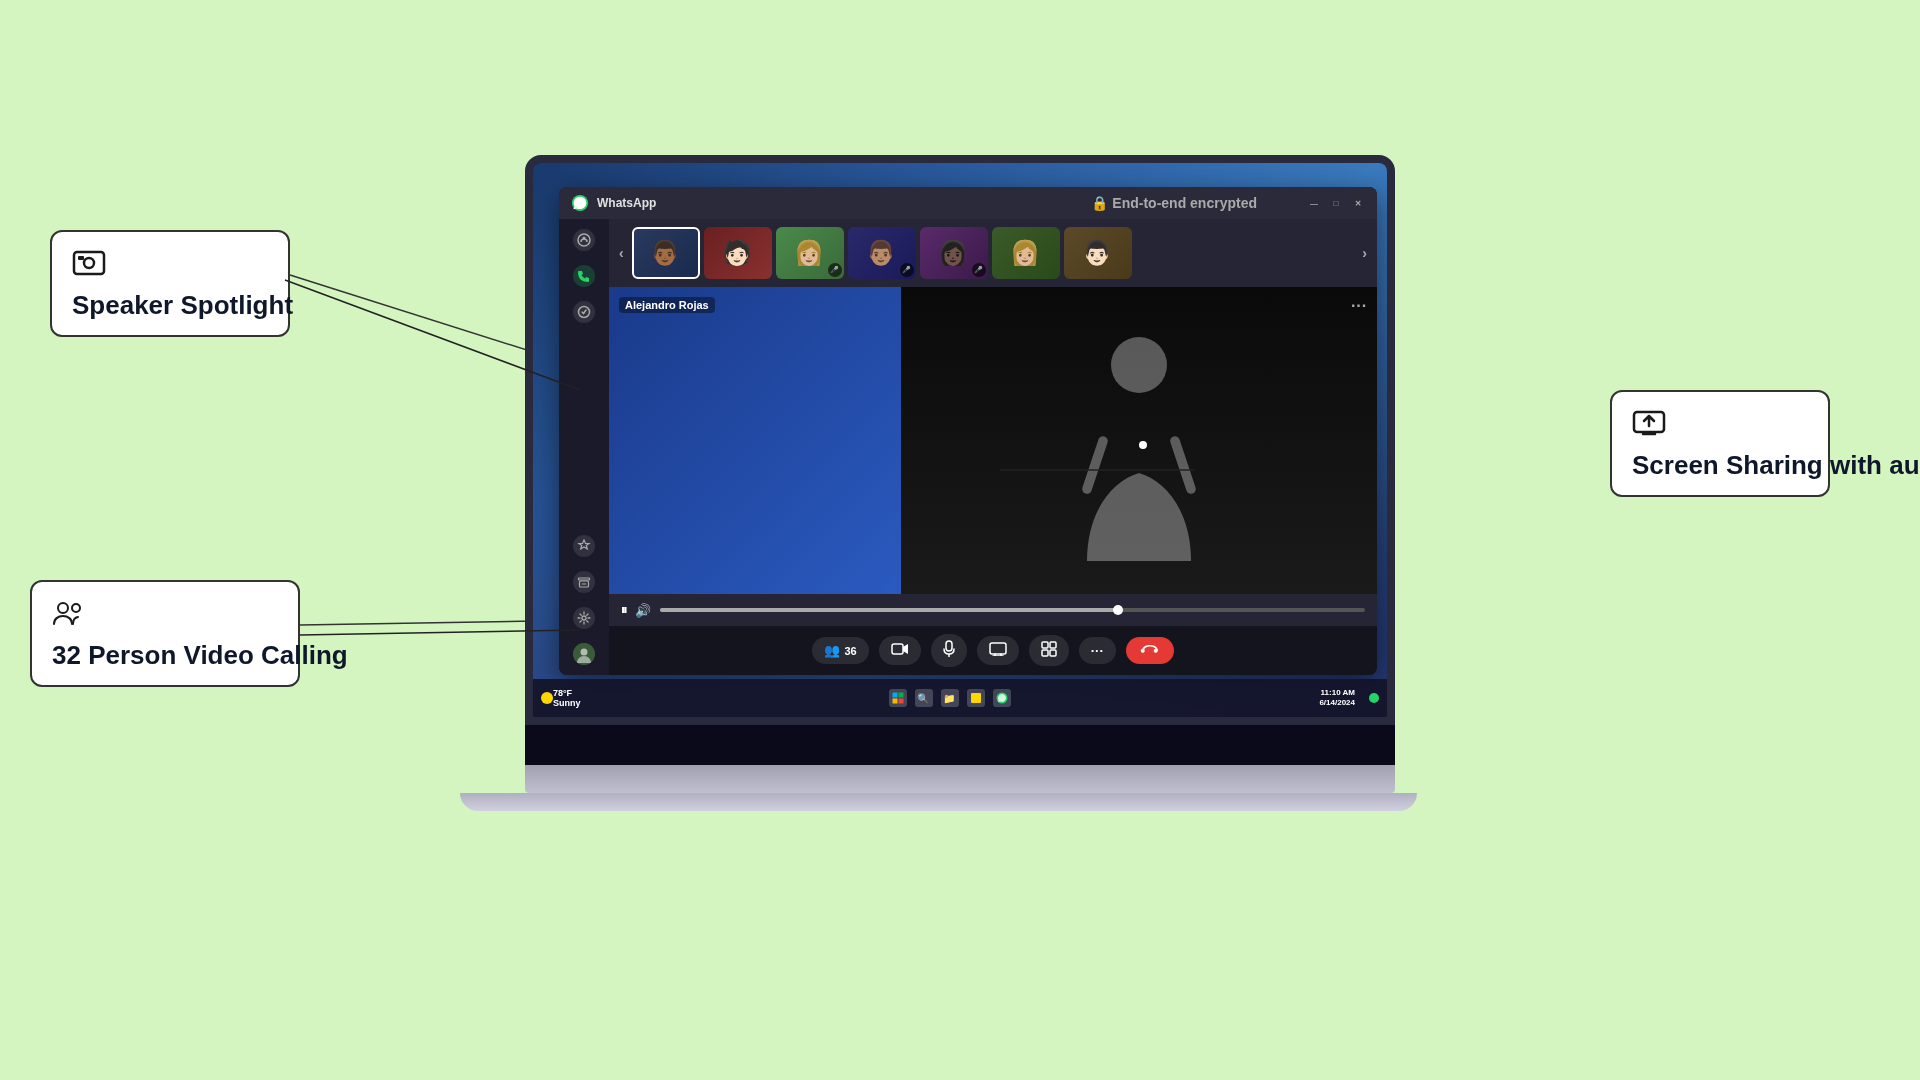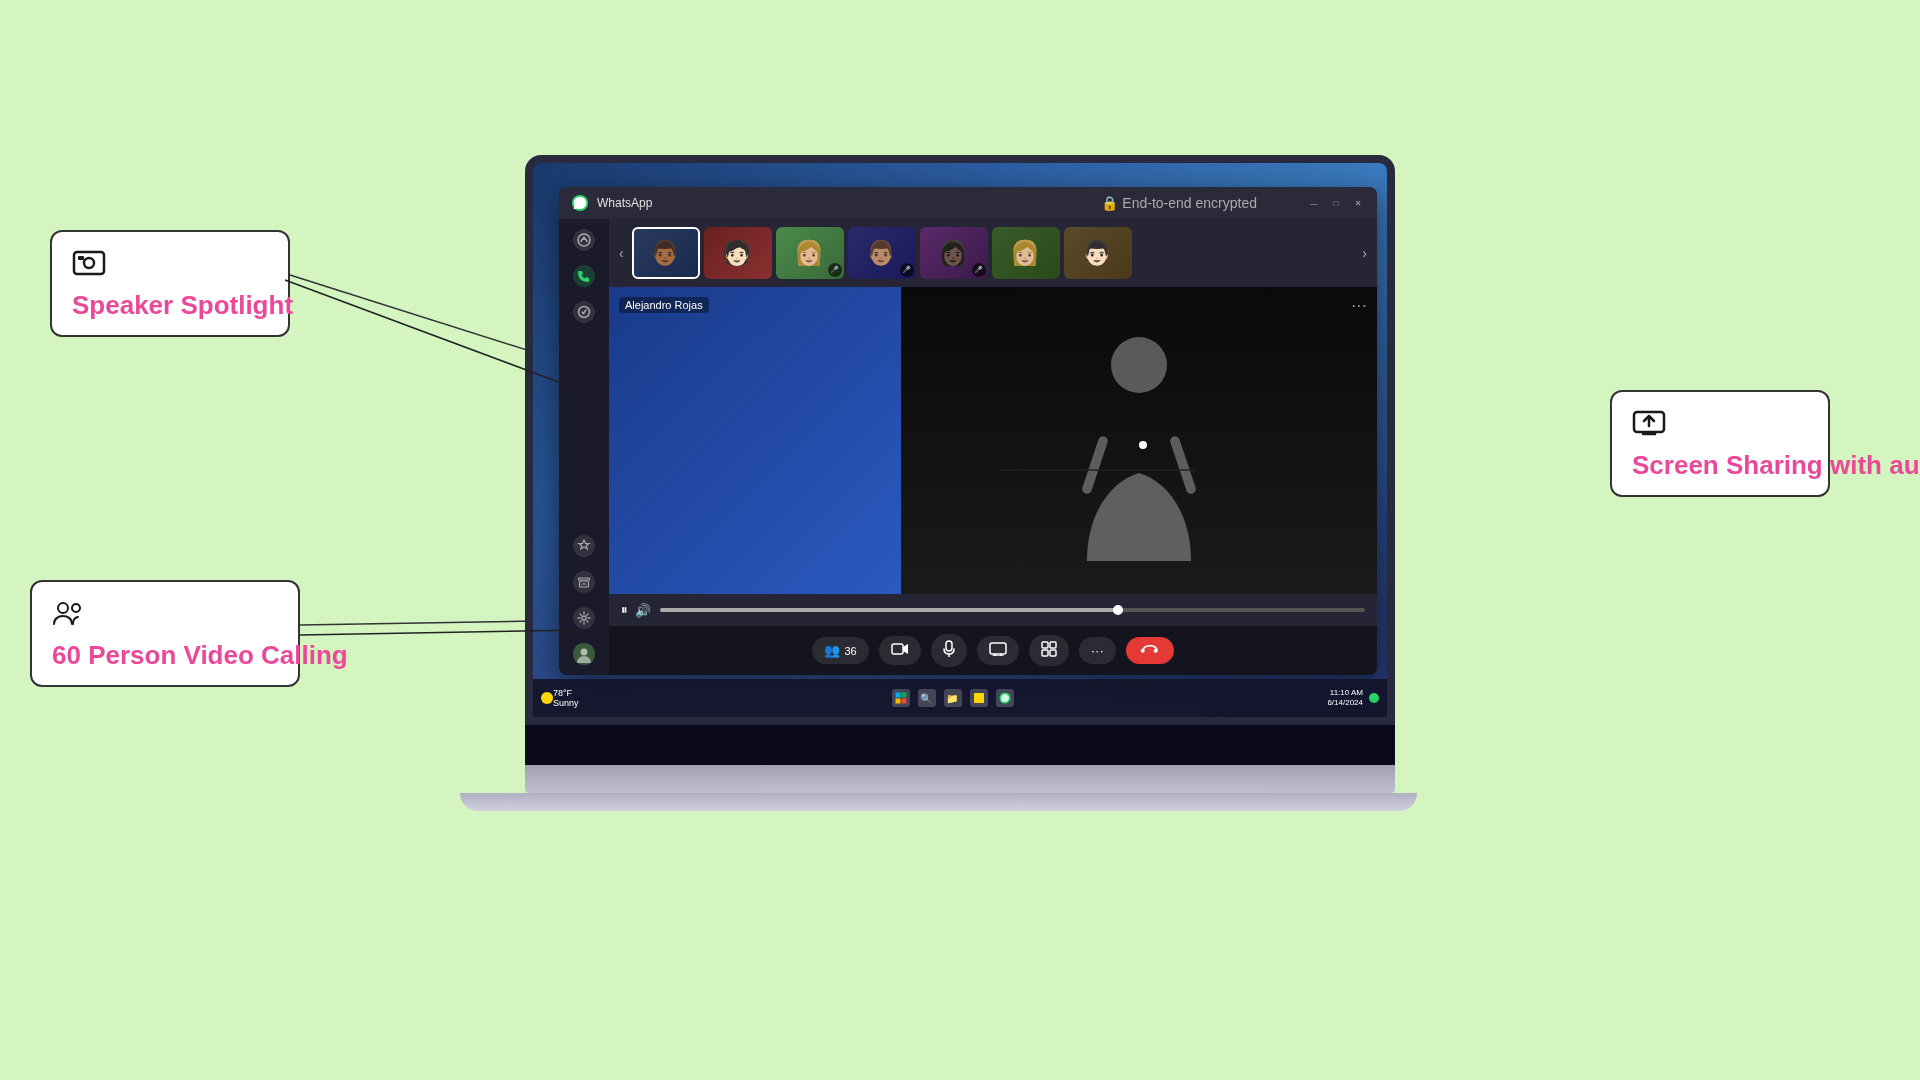--- a/index.html
+++ b/index.html
@@ -39,21 +39,21 @@
 
     
     .annotation-box {
       position: absolute;
       background: white;
       border: 2px solid #333;
       border-radius: 12px;
       padding: 14px 20px;
       font-size: 26px;
       font-weight: 600;
-      color: #ec4899;
+      color: #0f172a;
       display: flex;
       align-items: center;
       gap: 10px;
       white-space: nowrap;
     }
     .annotation-box .icon-svg {
       width: 34px;
       height: 34px;
       flex-shrink: 0;
     }
@@ -80,20 +80,21 @@
       line-height: 1.2;
     }
 
     
     .laptop-container {
       position: absolute;
       left: 50%;
       transform: translateX(-50%);
       top: 155px;
       width: 870px;
+      font-weight: bold;
     }
     .laptop-screen-frame {
       width: 870px;
       height: 570px;
       background: #1a1a2e;
       border-radius: 16px 16px 0 0;
       border: 8px solid #2a2a3e;
       position: relative;
       overflow: hidden;
     }
@@ -171,21 +172,21 @@
       border-radius: 3px;
       background: rgba(255,255,255,0.2);
       display: flex;
       align-items: center;
       justify-content: center;
       font-size: 10px;
     }
     .taskbar-right {
       display: flex;
       align-items: center;
-      gap: 6px;
+      gap: 14px;
       color: white;
       font-size: 8px;
     }
     .taskbar-time {
       text-align: right;
       line-height: 1.3;
     }
 
     
     .wa-window {
@@ -505,21 +506,21 @@
   <span class="box-text">Speaker Spotlight</span>
 </div>
 
 <div class="annotation-box person-video">
   <svg class="icon-svg" viewBox="0 0 34 34" fill="none" xmlns="http://www.w3.org/2000/svg">
     <circle cx="11" cy="12" r="5" stroke="#1a1a1a" stroke-width="2" fill="none"></circle>
     <path d="M2 28c0-5 4-8 9-8s9 3 9 8" stroke="#1a1a1a" stroke-width="2" stroke-linecap="round" fill="none"></path>
     <circle cx="24" cy="12" r="4" stroke="#1a1a1a" stroke-width="2" fill="none"></circle>
     <path d="M21 28c0-4 2-6.5 5-7" stroke="#1a1a1a" stroke-width="2" stroke-linecap="round" fill="none"></path>
   </svg>
-  <span class="box-text">60 Person Video Calling</span>
+  <span class="box-text">32 Person Video Calling</span>
 </div>
 
 <div class="annotation-box screen-sharing">
   <svg class="icon-svg" viewBox="0 0 34 34" fill="none" xmlns="http://www.w3.org/2000/svg">
     <rect x="2" y="6" width="30" height="20" rx="3" stroke="#1a1a1a" stroke-width="2.5" fill="none"></rect>
     <path d="M17 20V10M12 15l5-5 5 5" stroke="#1a1a1a" stroke-width="2.5" stroke-linecap="round" stroke-linejoin="round"></path>
     <path d="M11 28h12" stroke="#1a1a1a" stroke-width="2.5" stroke-linecap="round"></path>
   </svg>
   <span class="box-text">Screen Sharing with audio</span>
 </div>

